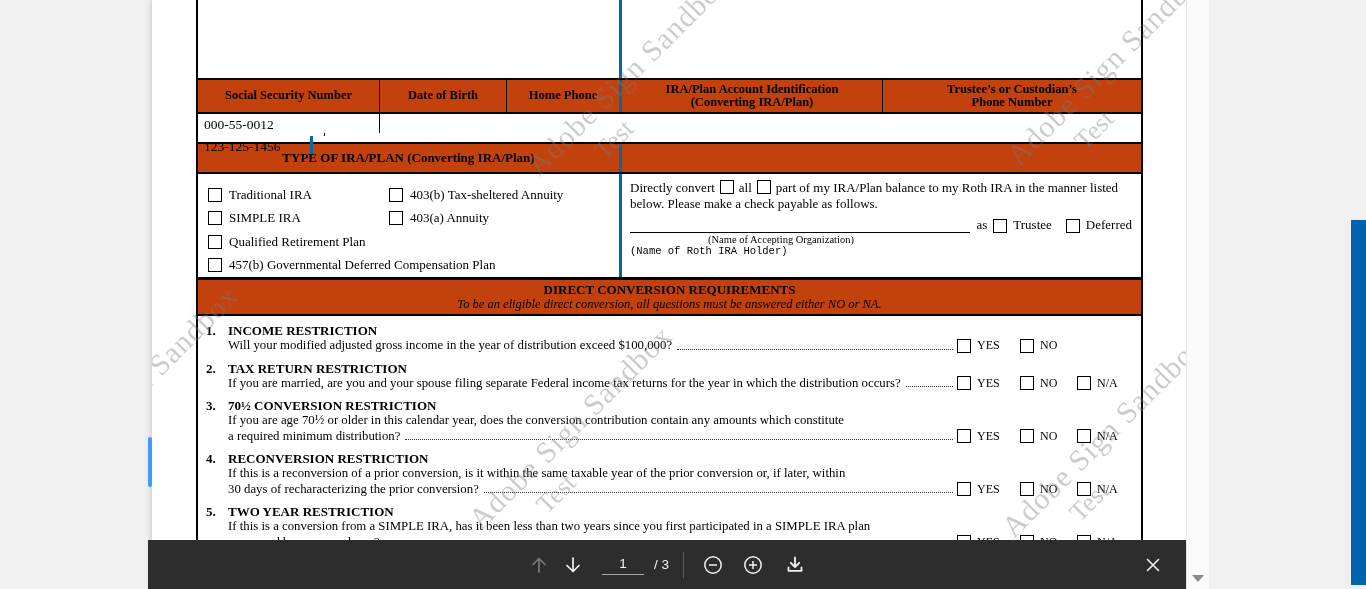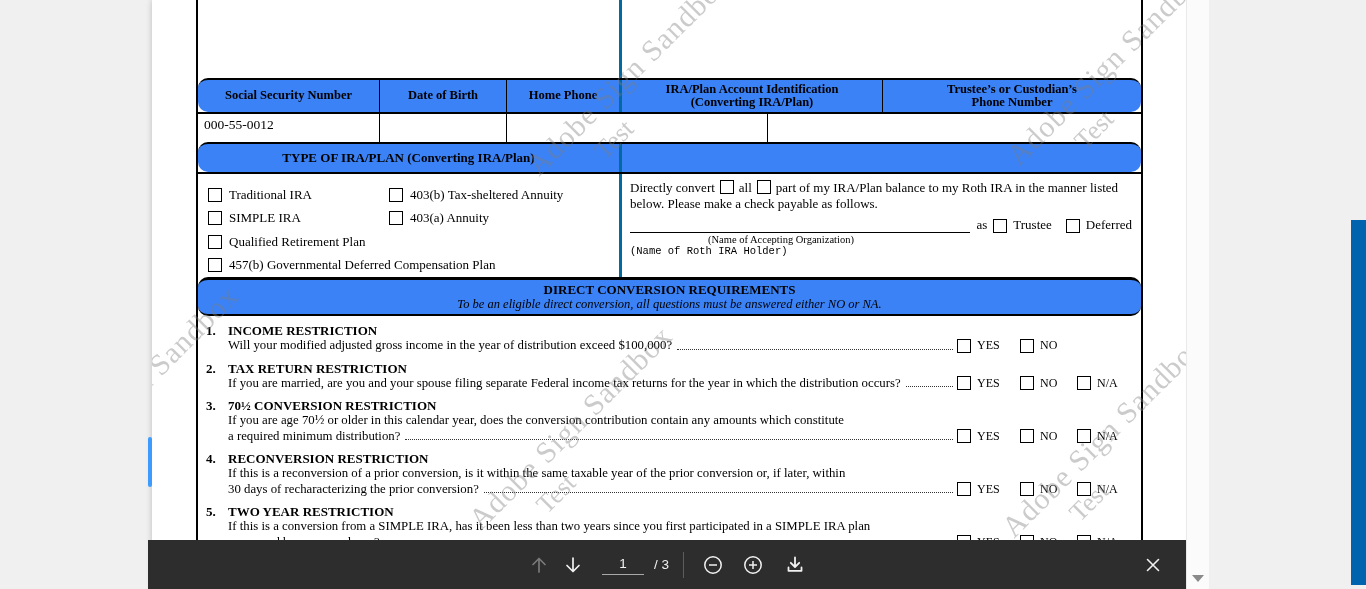--- a/index.html
+++ b/index.html
@@ -14,35 +14,35 @@
   .wm{position:absolute;transform:rotate(-45deg);transform-origin:0 0;
       color:rgba(125,125,125,.40);z-index:3;pointer-events:none;}
   .wm .l1{font-size:30px;letter-spacing:1px;white-space:nowrap;}
   .wm .l2{font-size:26px;margin:5px 0 0 58px;white-space:nowrap;}
 
   
   .form{position:absolute;left:44px;top:0;width:947px;height:589px;box-sizing:border-box;
         border-left:2px solid #000;border-right:2px solid #000;font-size:13px;color:#000;z-index:2;}
   .row{display:flex;box-sizing:border-box;}
   .cell{box-sizing:border-box;}
-  .gray{background:#3b82f6;border-radius:10px;}
+  .gray{background:#c2410c;}
   .b-top2{border-top:2px solid #000;}
   .br1{border-right:1.5px solid #000;}
   .br3{border-right:3px solid #0369a1;}
 
   .row-topboxes{height:78px;}
   .topbox-left{width:424px;}
   .topbox-right{flex:1;}
 
   .row-th{height:34px;}
   .th{display:flex;align-items:center;justify-content:center;text-align:center;
       font-weight:bold;font-size:12.5px;line-height:13.5px;white-space:pre-line;}
   .c1{width:182px;} .c2{width:127px;} .c3{width:115px;} .c4{width:261px;} .c5{flex:1;}
 
-  .row-vals{height:30px;}
+  .row-vals{height:30px;flex-direction:column;}
   .td{padding:3px 0 0 6px;font-size:13.5px;}
 
   .row-titles{height:30px;}
   .sec-title{display:flex;align-items:center;justify-content:center;font-weight:bold;font-size:13px;text-align:right;}
   .st-left{width:424px;} .st-right{flex:1;}
 
   .row-body{height:105px;}
   .type-cell{width:424px;padding:9px 0 0 10px;display:grid;grid-template-columns:181px 1fr;
              grid-auto-rows:23.5px;align-items:center;}
   .opt{display:flex;align-items:center;gap:7px;white-space:nowrap;}
@@ -143,20 +143,21 @@
         <div class="cell th c3 br3">Home Phone</div>
         <div class="cell th c4 br1">IRA/Plan Account Identification
 (Converting IRA/Plan)</div>
         <div class="cell th c5">Trustee’s or Custodian’s
 Phone Number</div>
       </div>
 
       <div class="row row-vals b-top2">
         <div class="cell td c1 br1">000-55-0012</div>
         <div class="cell td c2 br1"></div>
+        <div class="cell td c3 br3">123-125-1456</div>
         <div class="cell td c4 br1"></div>
         <div class="cell td c5"></div>
       </div>
 
       <div class="row row-titles b-top2 gray">
         <div class="cell sec-title st-left br3">TYPE OF IRA/PLAN (Converting IRA/Plan)</div>
       </div>
 
       <div class="row row-body b-top2">
         <div class="cell type-cell br3">

